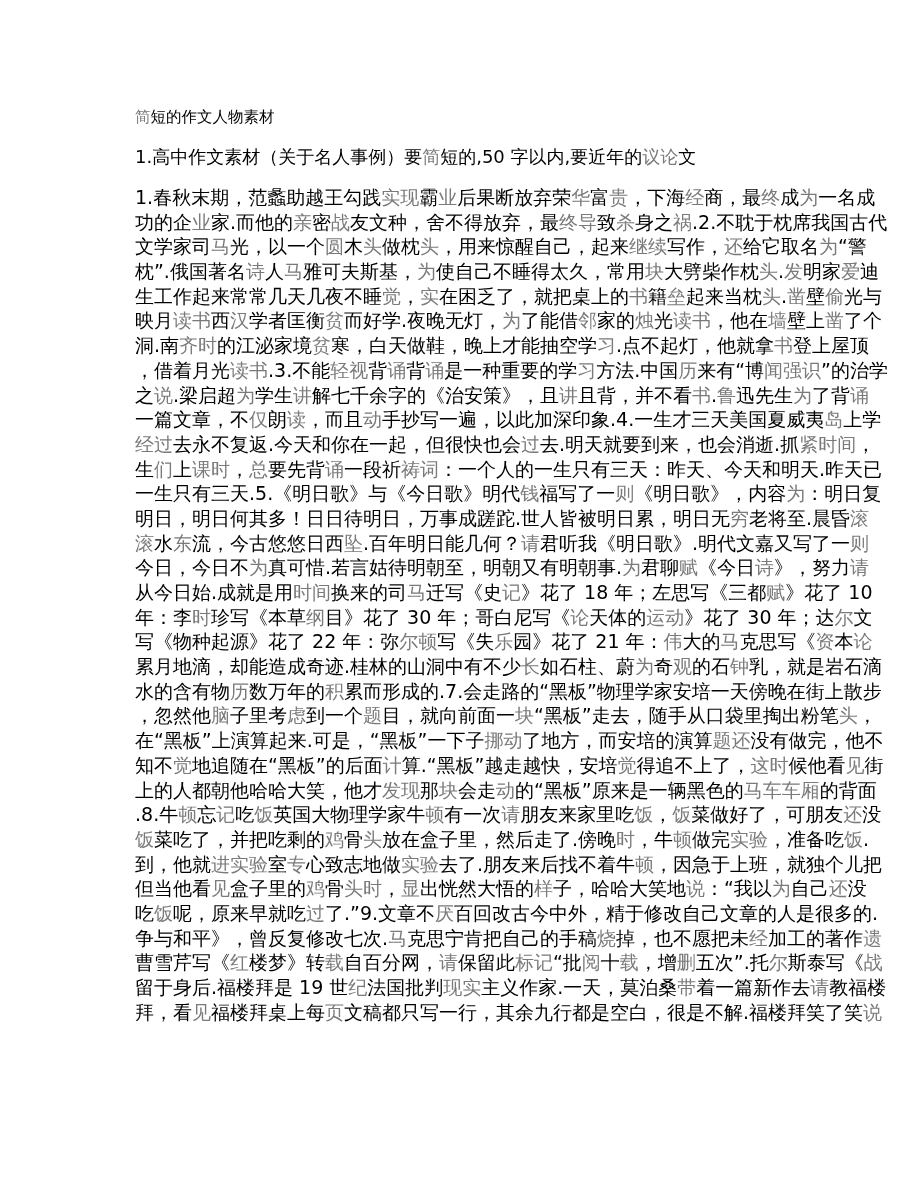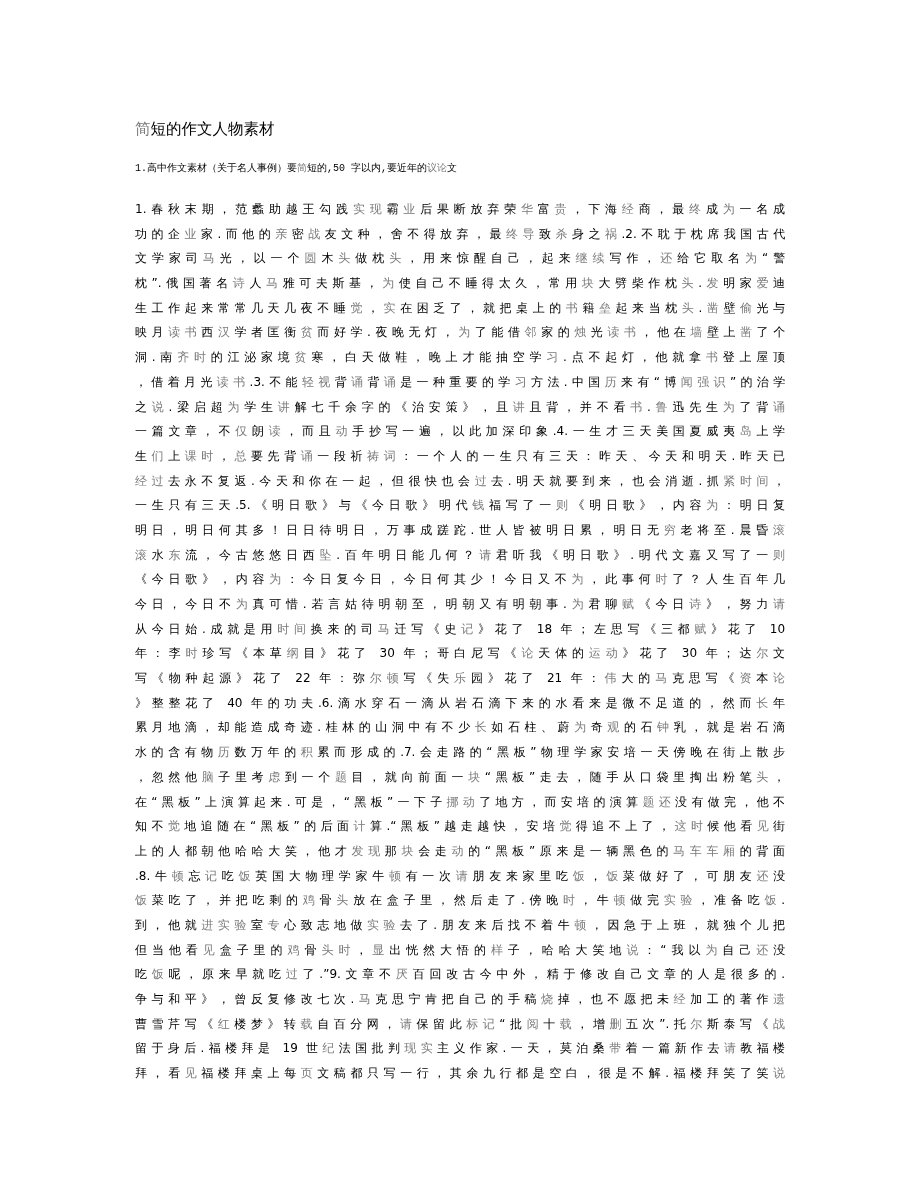--- a/index.html
+++ b/index.html
@@ -13,44 +13,42 @@
       position: relative;
       overflow: hidden;
       font-family: "DejaVu Sans", "Liberation Sans", sans-serif;
       color: #000000;
     }
     .page {
       position: absolute;
       left: 135px;
       top: 105px;
       width: 650px;
-      margin-top: 12px;
     }
     .doc-title {
       font-size: 15.5px;
       line-height: 24px;
       height: 24px;
       white-space: nowrap;
       margin: 0;
       font-weight: normal;
     }
     .doc-subtitle {
       margin-top: 16px;
-      font-size: 10px;
+      font-size: 18px;
       line-height: 24px;
       height: 24px;
       white-space: nowrap;
       font-weight: normal;
-      font-family: Liberation Mono, monospace;
     }
     .doc-body {
       margin-top: 16px;
     }
     .body-line {
-      font-size: 12px;
+      font-size: 19px;
       line-height: 24.7px;
       height: 24.7px;
       white-space: nowrap;
       text-align: justify;
       text-align-last: justify;
       width: 650px;
       overflow: visible;
     }
     .body-line.last {
       text-align-last: justify;
@@ -70,31 +68,29 @@
       <div class="body-line">1.春秋末期，范蠡助越王勾践<span class="lt">实</span><span class="lt">现</span>霸<span class="lt">业</span>后果断放弃荣<span class="lt">华</span>富<span class="lt">贵</span>，下海<span class="lt">经</span>商，最<span class="lt">终</span>成<span class="lt">为</span>一名成</div>
       <div class="body-line">功的企<span class="lt">业</span>家.而他的<span class="lt">亲</span>密<span class="lt">战</span>友文种，舍不得放弃，最<span class="lt">终</span><span class="lt">导</span>致<span class="lt">杀</span>身之<span class="lt">祸</span>.2.不耽于枕席我国古代</div>
       <div class="body-line">文学家司<span class="lt">马</span>光，以一个<span class="lt">圆</span>木<span class="lt">头</span>做枕<span class="lt">头</span>，用来惊醒自己，起来<span class="lt">继</span><span class="lt">续</span>写作，<span class="lt">还</span>给它取名<span class="lt">为</span>“警</div>
       <div class="body-line">枕”.俄国著名<span class="lt">诗</span>人<span class="lt">马</span>雅可夫斯基，<span class="lt">为</span>使自己不睡得太久，常用<span class="lt">块</span>大劈柴作枕<span class="lt">头</span>.<span class="lt">发</span>明家<span class="lt">爱</span>迪</div>
       <div class="body-line">生工作起来常常几天几夜不睡<span class="lt">觉</span>，<span class="lt">实</span>在困乏了，就把桌上的<span class="lt">书</span>籍<span class="lt">垒</span>起来当枕<span class="lt">头</span>.<span class="lt">凿</span>壁<span class="lt">偷</span>光与</div>
       <div class="body-line">映月<span class="lt">读</span><span class="lt">书</span>西<span class="lt">汉</span>学者匡衡<span class="lt">贫</span>而好学.夜晚无灯，<span class="lt">为</span>了能借<span class="lt">邻</span>家的<span class="lt">烛</span>光<span class="lt">读</span><span class="lt">书</span>，他在<span class="lt">墙</span>壁上<span class="lt">凿</span>了个</div>
       <div class="body-line">洞.南<span class="lt">齐</span><span class="lt">时</span>的江泌家境<span class="lt">贫</span>寒，白天做鞋，晚上才能抽空学<span class="lt">习</span>.点不起灯，他就拿<span class="lt">书</span>登上屋顶</div>
       <div class="body-line">，借着月光<span class="lt">读</span><span class="lt">书</span>.3.不能<span class="lt">轻</span><span class="lt">视</span>背<span class="lt">诵</span>背<span class="lt">诵</span>是一种重要的学<span class="lt">习</span>方法.中国<span class="lt">历</span>来有“博<span class="lt">闻</span><span class="lt">强</span><span class="lt">识</span>”的治学</div>
       <div class="body-line">之<span class="lt">说</span>.梁启超<span class="lt">为</span>学生<span class="lt">讲</span>解七千余字的《治安策》，且<span class="lt">讲</span>且背，并不看<span class="lt">书</span>.<span class="lt">鲁</span>迅先生<span class="lt">为</span>了背<span class="lt">诵</span></div>
       <div class="body-line">一篇文章，不<span class="lt">仅</span>朗<span class="lt">读</span>，而且<span class="lt">动</span>手抄写一遍，以此加深印象.4.一生才三天美国夏威夷<span class="lt">岛</span>上学</div>
+      <div class="body-line"><span class="lt">经</span><span class="lt">过</span>去永不复返.今天和你在一起，但很快也会<span class="lt">过</span>去.明天就要到来，也会消逝.抓<span class="lt">紧</span><span class="lt">时</span><span class="lt">间</span>，</div>
       <div class="body-line">生<span class="lt">们</span>上<span class="lt">课</span><span class="lt">时</span>，<span class="lt">总</span>要先背<span class="lt">诵</span>一段祈<span class="lt">祷</span><span class="lt">词</span>：一个人的一生只有三天：昨天、今天和明天.昨天已</div>
-      <div class="body-line"><span class="lt">经</span><span class="lt">过</span>去永不复返.今天和你在一起，但很快也会<span class="lt">过</span>去.明天就要到来，也会消逝.抓<span class="lt">紧</span><span class="lt">时</span><span class="lt">间</span>，</div>
       <div class="body-line">一生只有三天.5.《明日歌》与《今日歌》明代<span class="lt">钱</span>福写了一<span class="lt">则</span>《明日歌》，内容<span class="lt">为</span>：明日复</div>
       <div class="body-line">明日，明日何其多！日日待明日，万事成蹉跎.世人皆被明日累，明日无<span class="lt">穷</span>老将至.晨昏<span class="lt">滚</span></div>
       <div class="body-line"><span class="lt">滚</span>水<span class="lt">东</span>流，今古悠悠日西<span class="lt">坠</span>.百年明日能几何？<span class="lt">请</span>君听我《明日歌》.明代文嘉又写了一<span class="lt">则</span></div>
-      <div class="body-line">《今日歌》，内容<span class="lt">为</span>：今日复今日，今日何其少！今日又不<span class="lt">为</span>，此事何<span class="lt">时</span>了？人生百年几</div>
       <div class="body-line">今日，今日不<span class="lt">为</span>真可惜.若言姑待明朝至，明朝又有明朝事.<span class="lt">为</span>君聊<span class="lt">赋</span>《今日<span class="lt">诗</span>》，努力<span class="lt">请</span></div>
       <div class="body-line">从今日始.成就是用<span class="lt">时</span><span class="lt">间</span>换来的司<span class="lt">马</span>迁写《史<span class="lt">记</span>》花了 18 年；左思写《三都<span class="lt">赋</span>》花了 10</div>
       <div class="body-line">年：李<span class="lt">时</span>珍写《本草<span class="lt">纲</span>目》花了 30 年；哥白尼写《<span class="lt">论</span>天体的<span class="lt">运</span><span class="lt">动</span>》花了 30 年；达<span class="lt">尔</span>文</div>
       <div class="body-line">写《物种起源》花了 22 年：弥<span class="lt">尔</span><span class="lt">顿</span>写《失<span class="lt">乐</span>园》花了 21 年：<span class="lt">伟</span>大的<span class="lt">马</span>克思写《<span class="lt">资</span>本<span class="lt">论</span></div>
-      <div class="body-line">》整整花了 40 年的功夫.6.滴水穿石一滴从岩石滴下来的水看来是微不足道的，然而<span class="lt">长</span>年</div>
       <div class="body-line">累月地滴，却能造成奇迹.桂林的山洞中有不少<span class="lt">长</span>如石柱、蔚<span class="lt">为</span>奇<span class="lt">观</span>的石<span class="lt">钟</span>乳，就是岩石滴</div>
       <div class="body-line">水的含有物<span class="lt">历</span>数万年的<span class="lt">积</span>累而形成的.7.会走路的“黑板”物理学家安培一天傍晚在街上散步</div>
       <div class="body-line">，忽然他<span class="lt">脑</span>子里考<span class="lt">虑</span>到一个<span class="lt">题</span>目，就向前面一<span class="lt">块</span>“黑板”走去，随手从口袋里掏出粉笔<span class="lt">头</span>，</div>
       <div class="body-line">在“黑板”上演算起来.可是，“黑板”一下子<span class="lt">挪</span><span class="lt">动</span>了地方，而安培的演算<span class="lt">题</span><span class="lt">还</span>没有做完，他不</div>
       <div class="body-line">知不<span class="lt">觉</span>地追随在“黑板”的后面<span class="lt">计</span>算.“黑板”越走越快，安培<span class="lt">觉</span>得追不上了，<span class="lt">这</span><span class="lt">时</span>候他看<span class="lt">见</span>街</div>
       <div class="body-line">上的人都朝他哈哈大笑，他才<span class="lt">发</span><span class="lt">现</span>那<span class="lt">块</span>会走<span class="lt">动</span>的“黑板”原来是一辆黑色的<span class="lt">马</span><span class="lt">车</span><span class="lt">车</span><span class="lt">厢</span>的背面</div>
       <div class="body-line">.8.牛<span class="lt">顿</span>忘<span class="lt">记</span>吃<span class="lt">饭</span>英国大物理学家牛<span class="lt">顿</span>有一次<span class="lt">请</span>朋友来家里吃<span class="lt">饭</span>，<span class="lt">饭</span>菜做好了，可朋友<span class="lt">还</span>没</div>
       <div class="body-line"><span class="lt">饭</span>菜吃了，并把吃剩的<span class="lt">鸡</span>骨<span class="lt">头</span>放在盒子里，然后走了.傍晚<span class="lt">时</span>，牛<span class="lt">顿</span>做完<span class="lt">实</span><span class="lt">验</span>，准备吃<span class="lt">饭</span>.</div>
       <div class="body-line">到，他就<span class="lt">进</span><span class="lt">实</span><span class="lt">验</span>室<span class="lt">专</span>心致志地做<span class="lt">实</span><span class="lt">验</span>去了.朋友来后找不着牛<span class="lt">顿</span>，因急于上班，就独个儿把</div>
       <div class="body-line">但当他看<span class="lt">见</span>盒子里的<span class="lt">鸡</span>骨<span class="lt">头</span><span class="lt">时</span>，<span class="lt">显</span>出恍然大悟的<span class="lt">样</span>子，哈哈大笑地<span class="lt">说</span>：“我以<span class="lt">为</span>自己<span class="lt">还</span>没</div>

